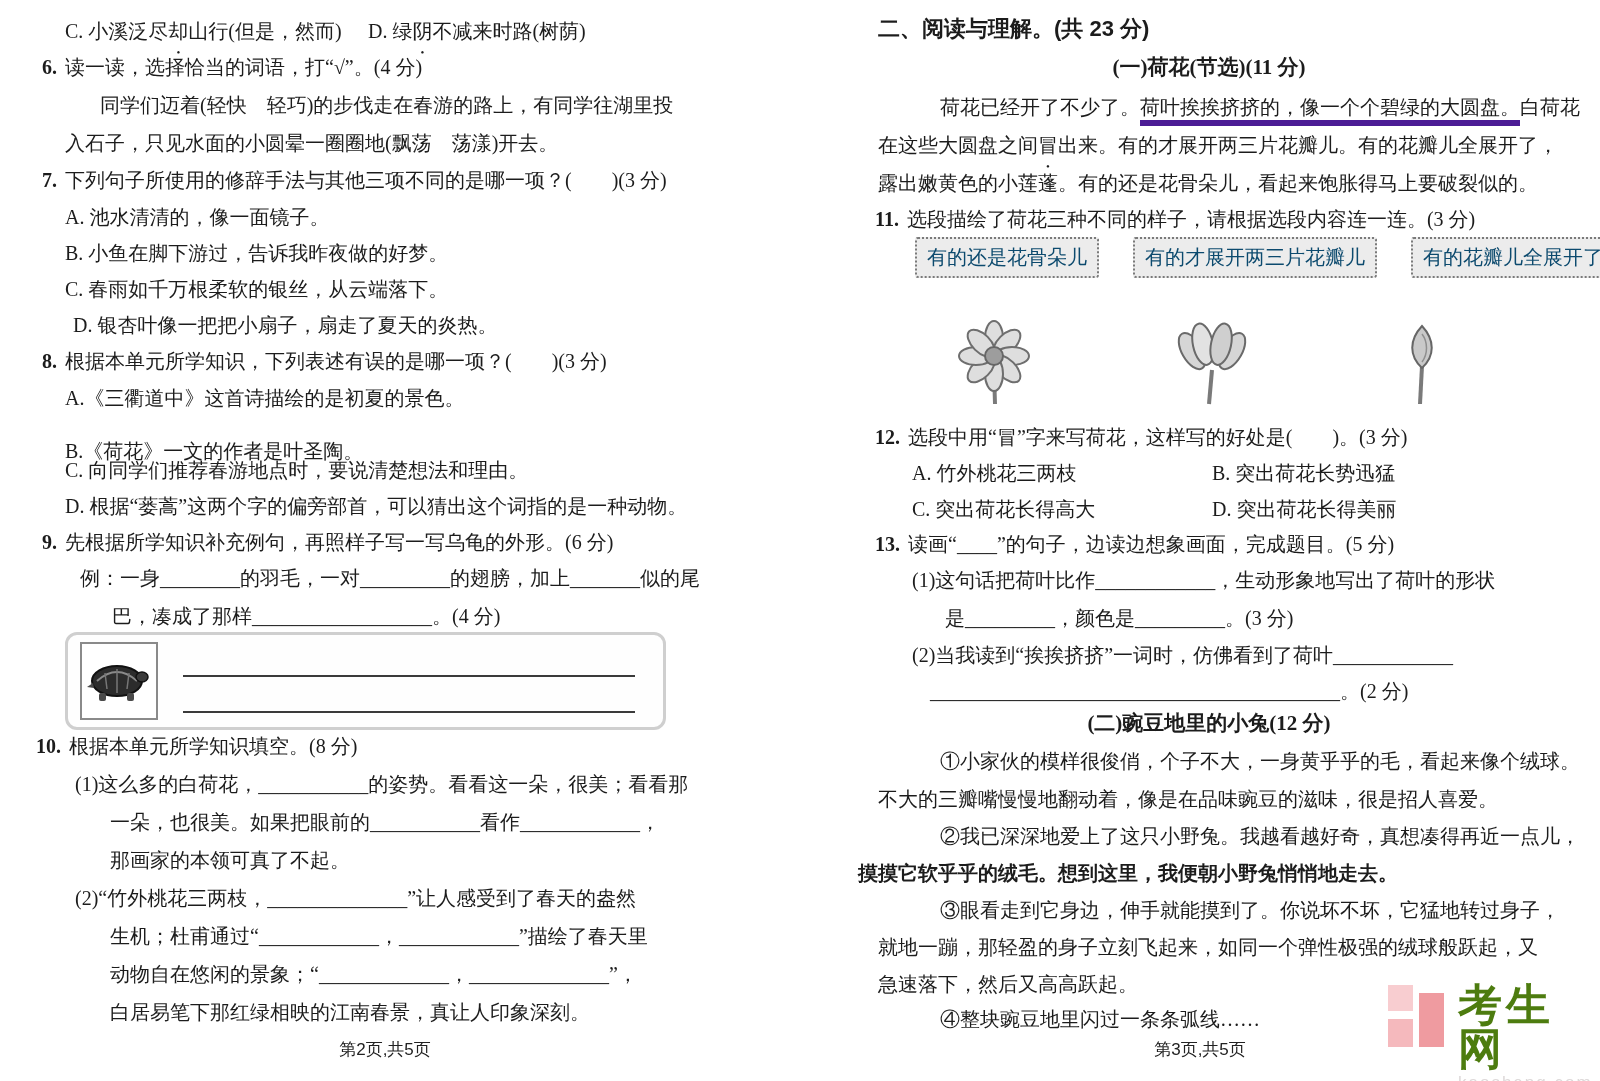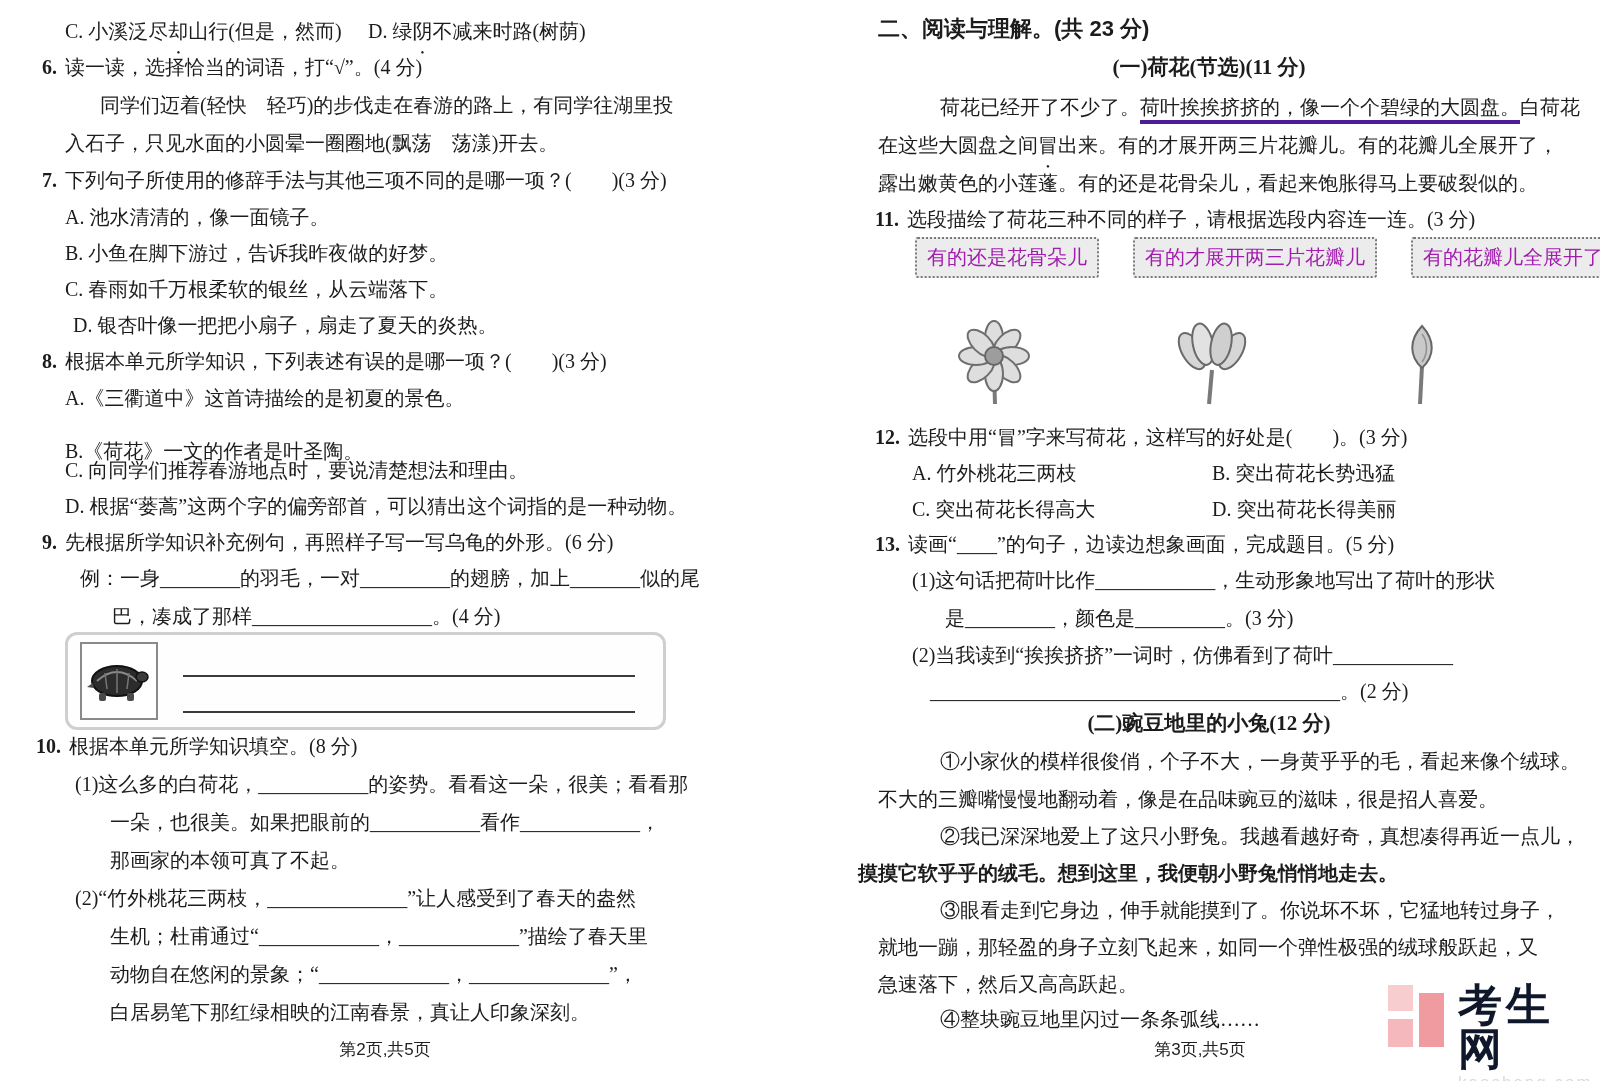--- a/index.html
+++ b/index.html
@@ -6,47 +6,47 @@
   body{width:1600px;height:1081px;position:relative;overflow:hidden;
        font-family:"Liberation Serif","DejaVu Serif",serif;color:#1c1c1c;}
   .line{position:absolute;white-space:nowrap;font-size:20px;line-height:30px;}
   .qnum{font-weight:700;margin-right:8px;}
   .sans{font-family:Liberation Sans, sans-serif;}
   .bold{font-weight:700;}
   .center{text-align:center;}
   .em-dot{position:relative;display:inline-block;}
   .em-dot::after{content:"•";position:absolute;left:0;right:0;bottom:-12px;
                  text-align:center;font-size:11px;line-height:1;color:#1c1c1c;}
-  .ul-seg{border-bottom:4px solid #4c1d95;padding-bottom:2px;}
+  .ul-seg{border-bottom:6px solid #4c1d95;padding-bottom:2px;}
   .footer{position:absolute;font-size:17px;color:#222;}
   
   .q11-row{position:absolute;left:915px;top:237px;display:flex;gap:34px;}
   .q11-box{border:2px dotted #7a7a7a;background:#ececec;border-radius:3px;
-           padding:5px 10px;font-size:20px;white-space:nowrap;color:#a21caf;}
+           padding:5px 10px;font-size:20px;white-space:nowrap;color:#0c4a6e;}
   
   .turtle-box{position:absolute;left:65px;top:632px;width:595px;height:92px;
               border:3px solid #cfcfcf;border-radius:12px;background:#fefefe;}
   .turtle-frame{position:absolute;left:12px;top:7px;width:74px;height:74px;
                 border:2px solid #8a8a8a;background:#ffffff;
                 display:flex;align-items:center;justify-content:center;}
   .wline{position:absolute;left:115px;right:28px;height:0;
          border-bottom:2px solid #3a3a3a;}
   .wline.l1{top:40px;}
   .wline.l2{top:76px;}
   
   .flower{position:absolute;}
   
   .watermark{position:absolute;left:1388px;top:983px;display:flex;
              align-items:flex-start;gap:10px;}
   .wm-logo{position:relative;width:60px;height:64px;flex:0 0 auto;}
   .wm-logo .b1{position:absolute;left:0;top:2px;width:25px;height:26px;background:#f8cdd0;}
   .wm-logo .b2{position:absolute;left:0;top:36px;width:25px;height:28px;background:#f5b9bd;}
   .wm-logo .b3{position:absolute;left:31px;top:10px;width:25px;height:54px;background:#ef9ba0;}
   .wm-cn{font-family:"Liberation Sans",sans-serif;font-weight:700;font-size:44px;
-         line-height:44px;color:#0f172a;letter-spacing:4px;}
+         line-height:44px;color:#4d7c0f;letter-spacing:4px;}
   .wm-en{font-family:"Liberation Sans",sans-serif;font-size:17px;color:#ddd9d9;
          letter-spacing:2px;margin-top:2px;}
 </style>
 </head>
 <body>
 
 <div>
 
   <div class="line" style="left:65px;top:16px;"><span>C. 小溪泛尽</span><span class="em-dot">却</span><span>山行(但是，然而)</span></div>
   <div class="line" style="left:368px;top:16px;"><span>D. 绿</span><span class="em-dot">阴</span><span>不减来时路(树荫)</span></div>

